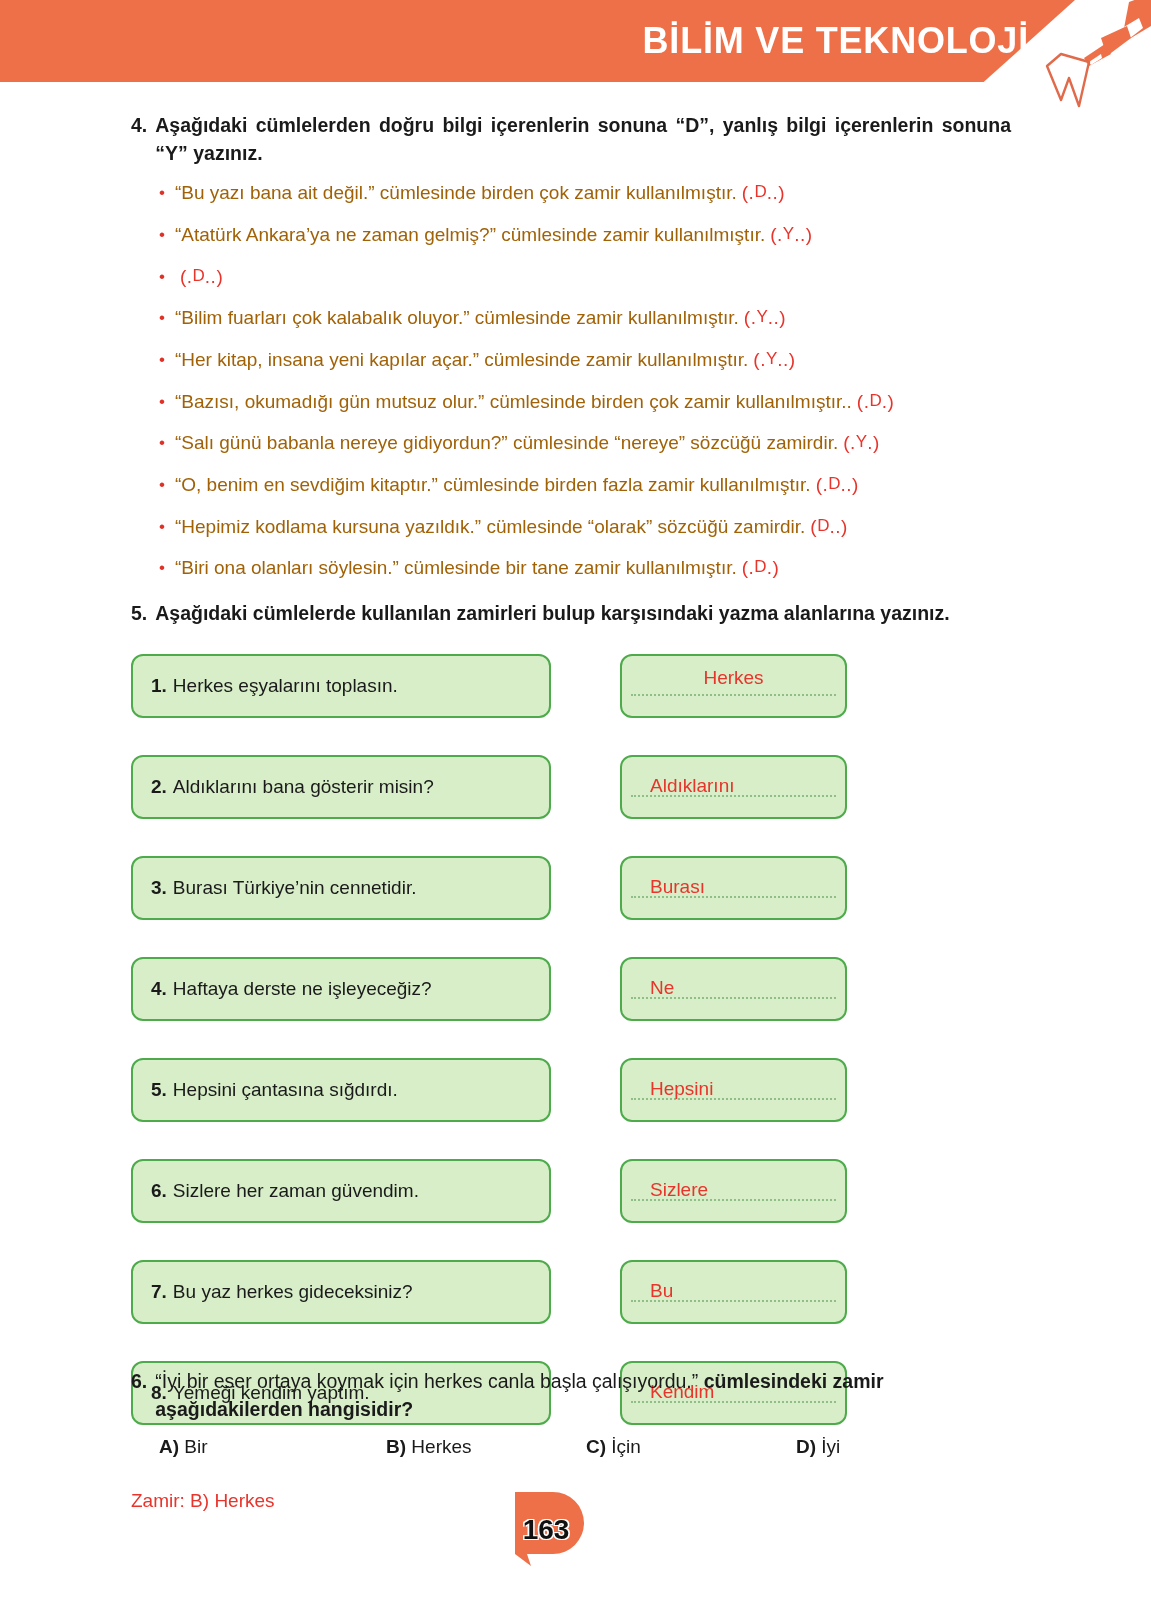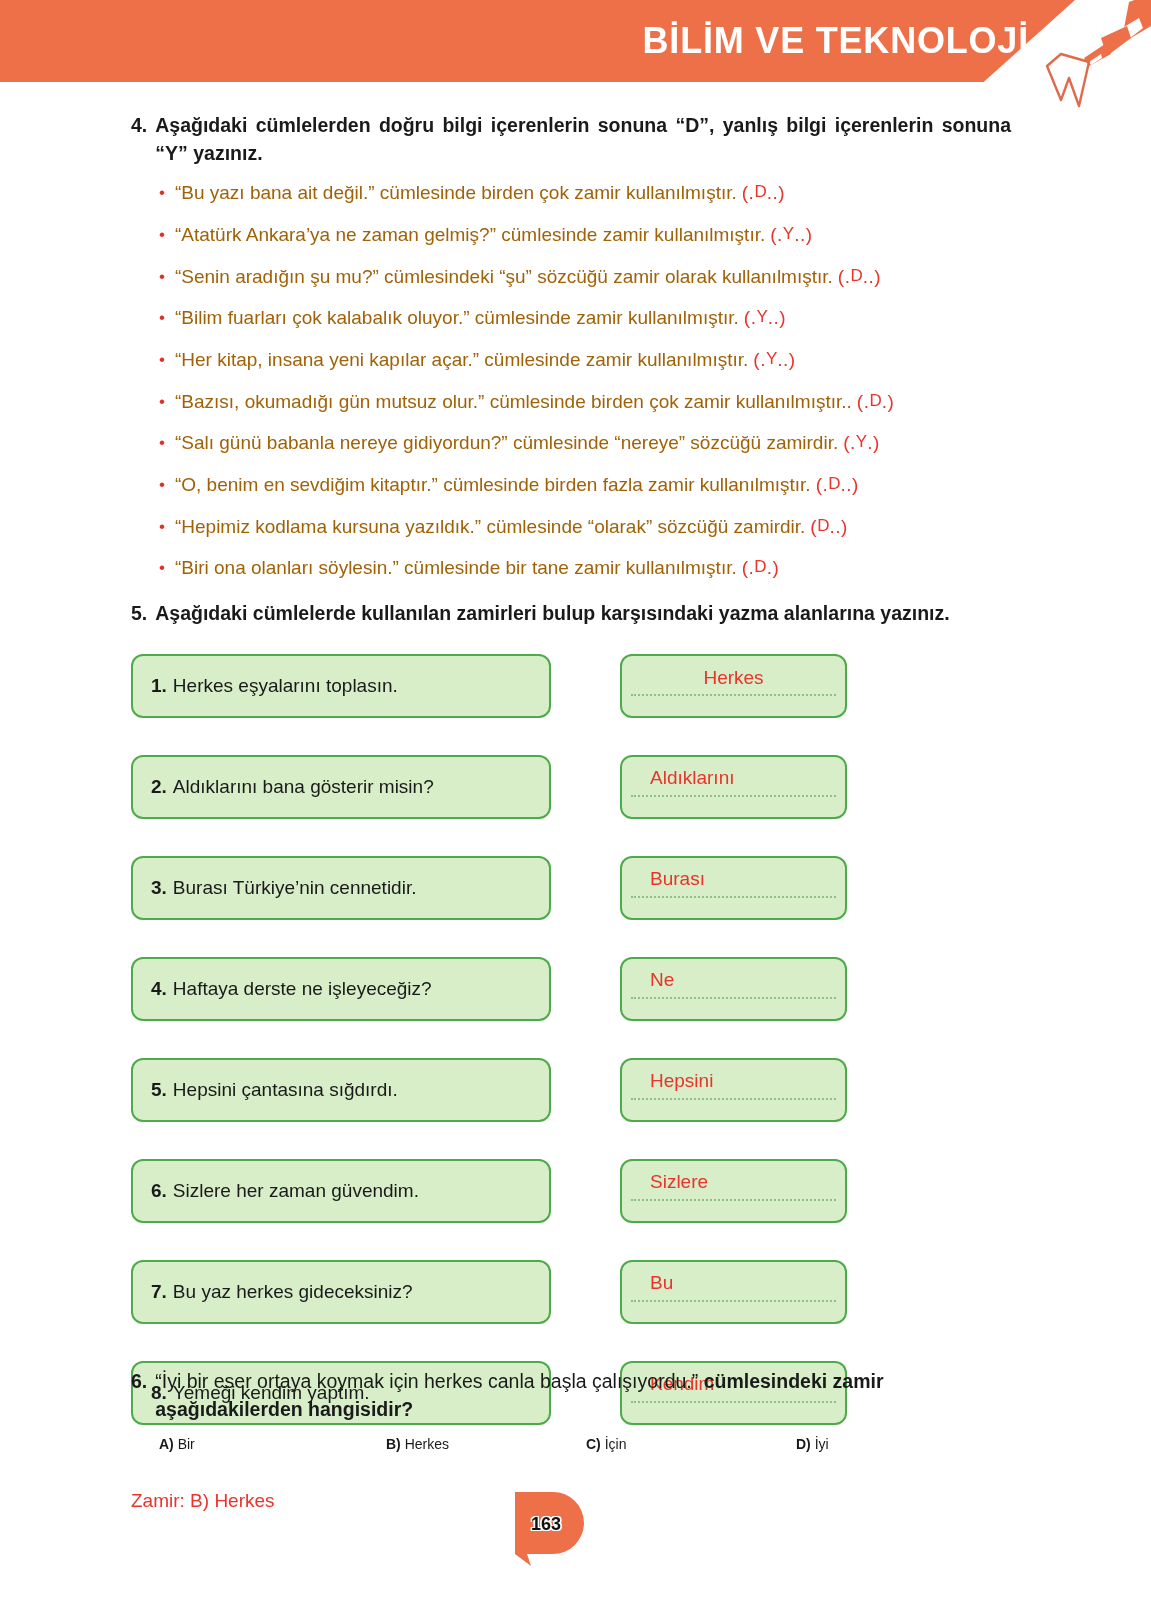--- a/index.html
+++ b/index.html
@@ -139,34 +139,34 @@
   .ansline {
     position: absolute;
     left: 9px;
     right: 9px;
     border-bottom: 2.4px dotted #8fbf86;
     bottom: 20px;
   }
   .answord {
     position: absolute;
     left: 0; right: 0;
-    bottom: 28px;
+    bottom: 20px;
     text-align: center;
     color: #e8342b;
     font-size: 19px;
   }
   .answord.off-left { text-align: left; padding-left: 28px; }
 
   
   .opts {
     position: relative;
     margin-top: 13px;
     height: 30px;
     padding-left: 28px;
-    font-size: 14px;
+    font-size: 19px;
   }
   .opt { position: absolute; top: 0; white-space: nowrap; }
   .opt b { font-weight: bold; }
 
   .teacher-note {
     position: absolute;
     left: 0;
     top: 0;
     color: #e8342b;
     font-size: 19px;
@@ -178,21 +178,21 @@
     left: 505px;
     top: 1492px;
     width: 88px;
     height: 74px;
   }
   .pagebadge .num {
     position: absolute;
     left: 0; right: 6px;
     top: 22px;
     text-align: center;
-    font-size: 18px;
+    font-size: 28px;
     font-weight: bold;
     color: #111111;
     font-family: "Liberation Sans", sans-serif;
     text-shadow:
       -1.4px -1.4px 0 #ffffff,
        1.4px -1.4px 0 #ffffff,
       -1.4px  1.4px 0 #ffffff,
        1.4px  1.4px 0 #ffffff;
     z-index: 2;
   }
@@ -229,21 +229,20 @@
           <span class="bullet-txt">“Bu yazı bana ait değil.” cümlesinde birden çok zamir kullanılmıştır.</span>
           <span class="ans-paren"><span class="dots">(.</span><span class="ans-letter">D</span><span class="dots">..)</span></span>
         </div>
         <div class="bullet-row">
           <span class="bullet-dot">•</span>
           <span class="bullet-txt">“Atatürk Ankara’ya ne zaman gelmiş?” cümlesinde zamir kullanılmıştır.</span>
           <span class="ans-paren"><span class="dots">(.</span><span class="ans-letter">Y</span><span class="dots">..)</span></span>
         </div>
         <div class="bullet-row">
           <span class="bullet-dot">•</span>
-          <span class="bullet-txt">“Senin aradığın şu mu?” cümlesindeki “şu” sözcüğü zamir olarak kullanılmıştır.</span>
           <span class="ans-paren"><span class="dots">(.</span><span class="ans-letter">D</span><span class="dots">..)</span></span>
         </div>
         <div class="bullet-row">
           <span class="bullet-dot">•</span>
           <span class="bullet-txt">“Bilim fuarları çok kalabalık oluyor.” cümlesinde zamir kullanılmıştır.</span>
           <span class="ans-paren"><span class="dots">(.</span><span class="ans-letter">Y</span><span class="dots">..)</span></span>
         </div>
         <div class="bullet-row">
           <span class="bullet-dot">•</span>
           <span class="bullet-txt">“Her kitap, insana yeni kapılar açar.” cümlesinde zamir kullanılmıştır.</span>

